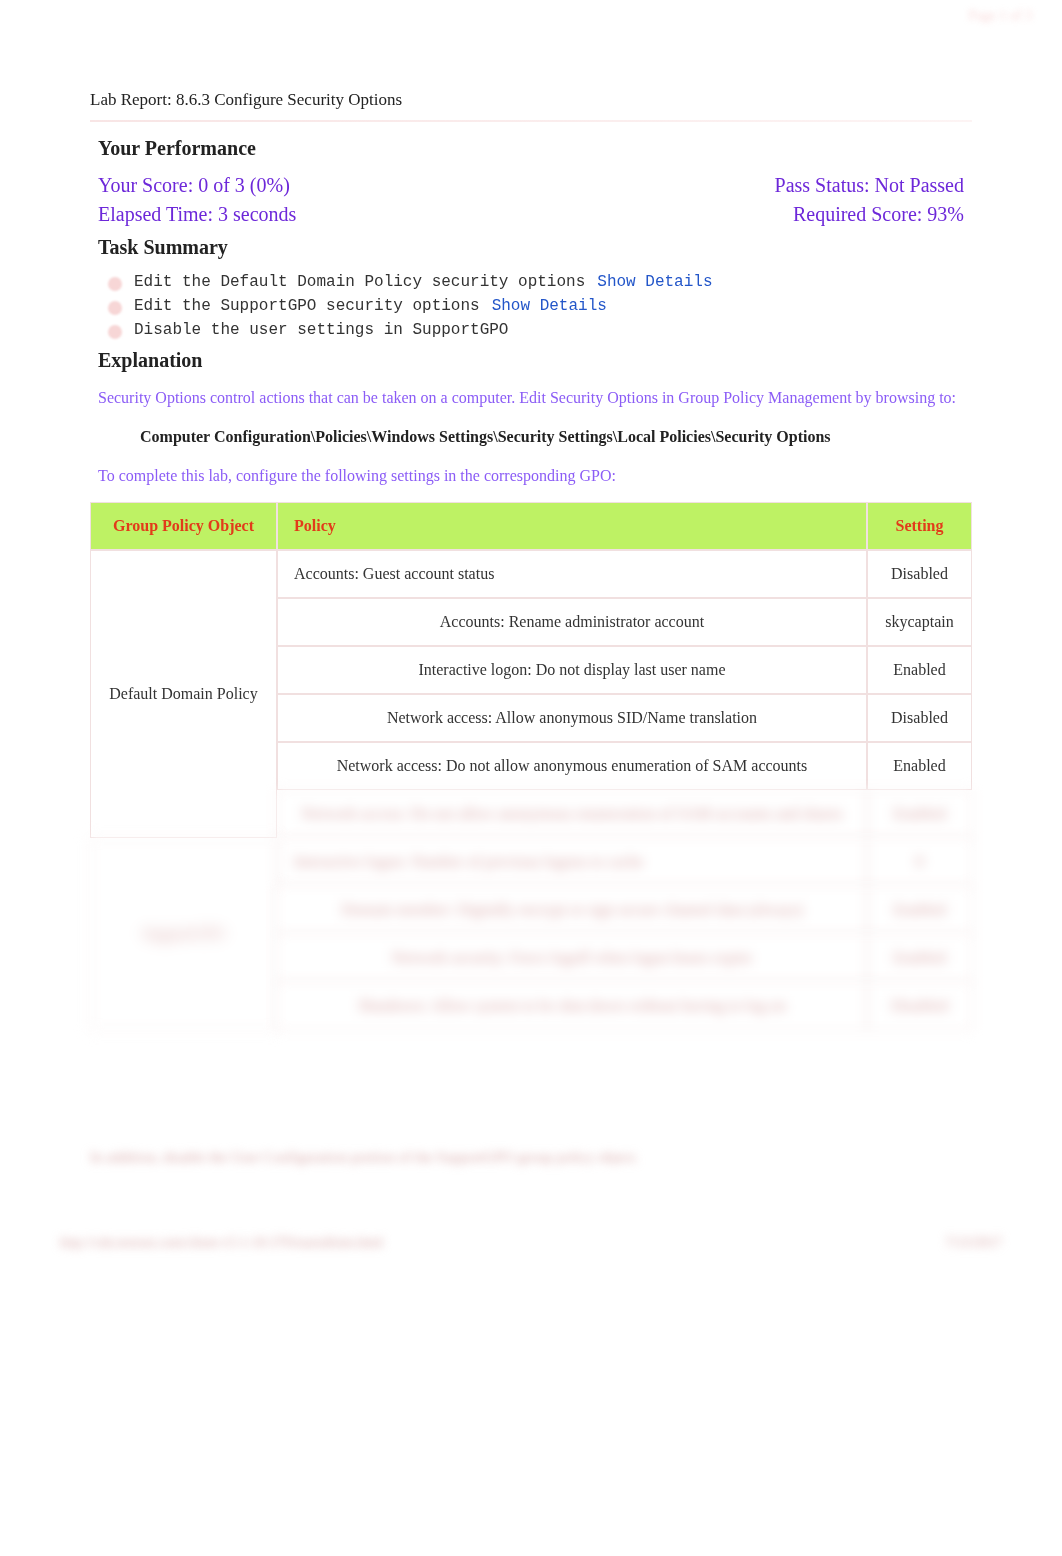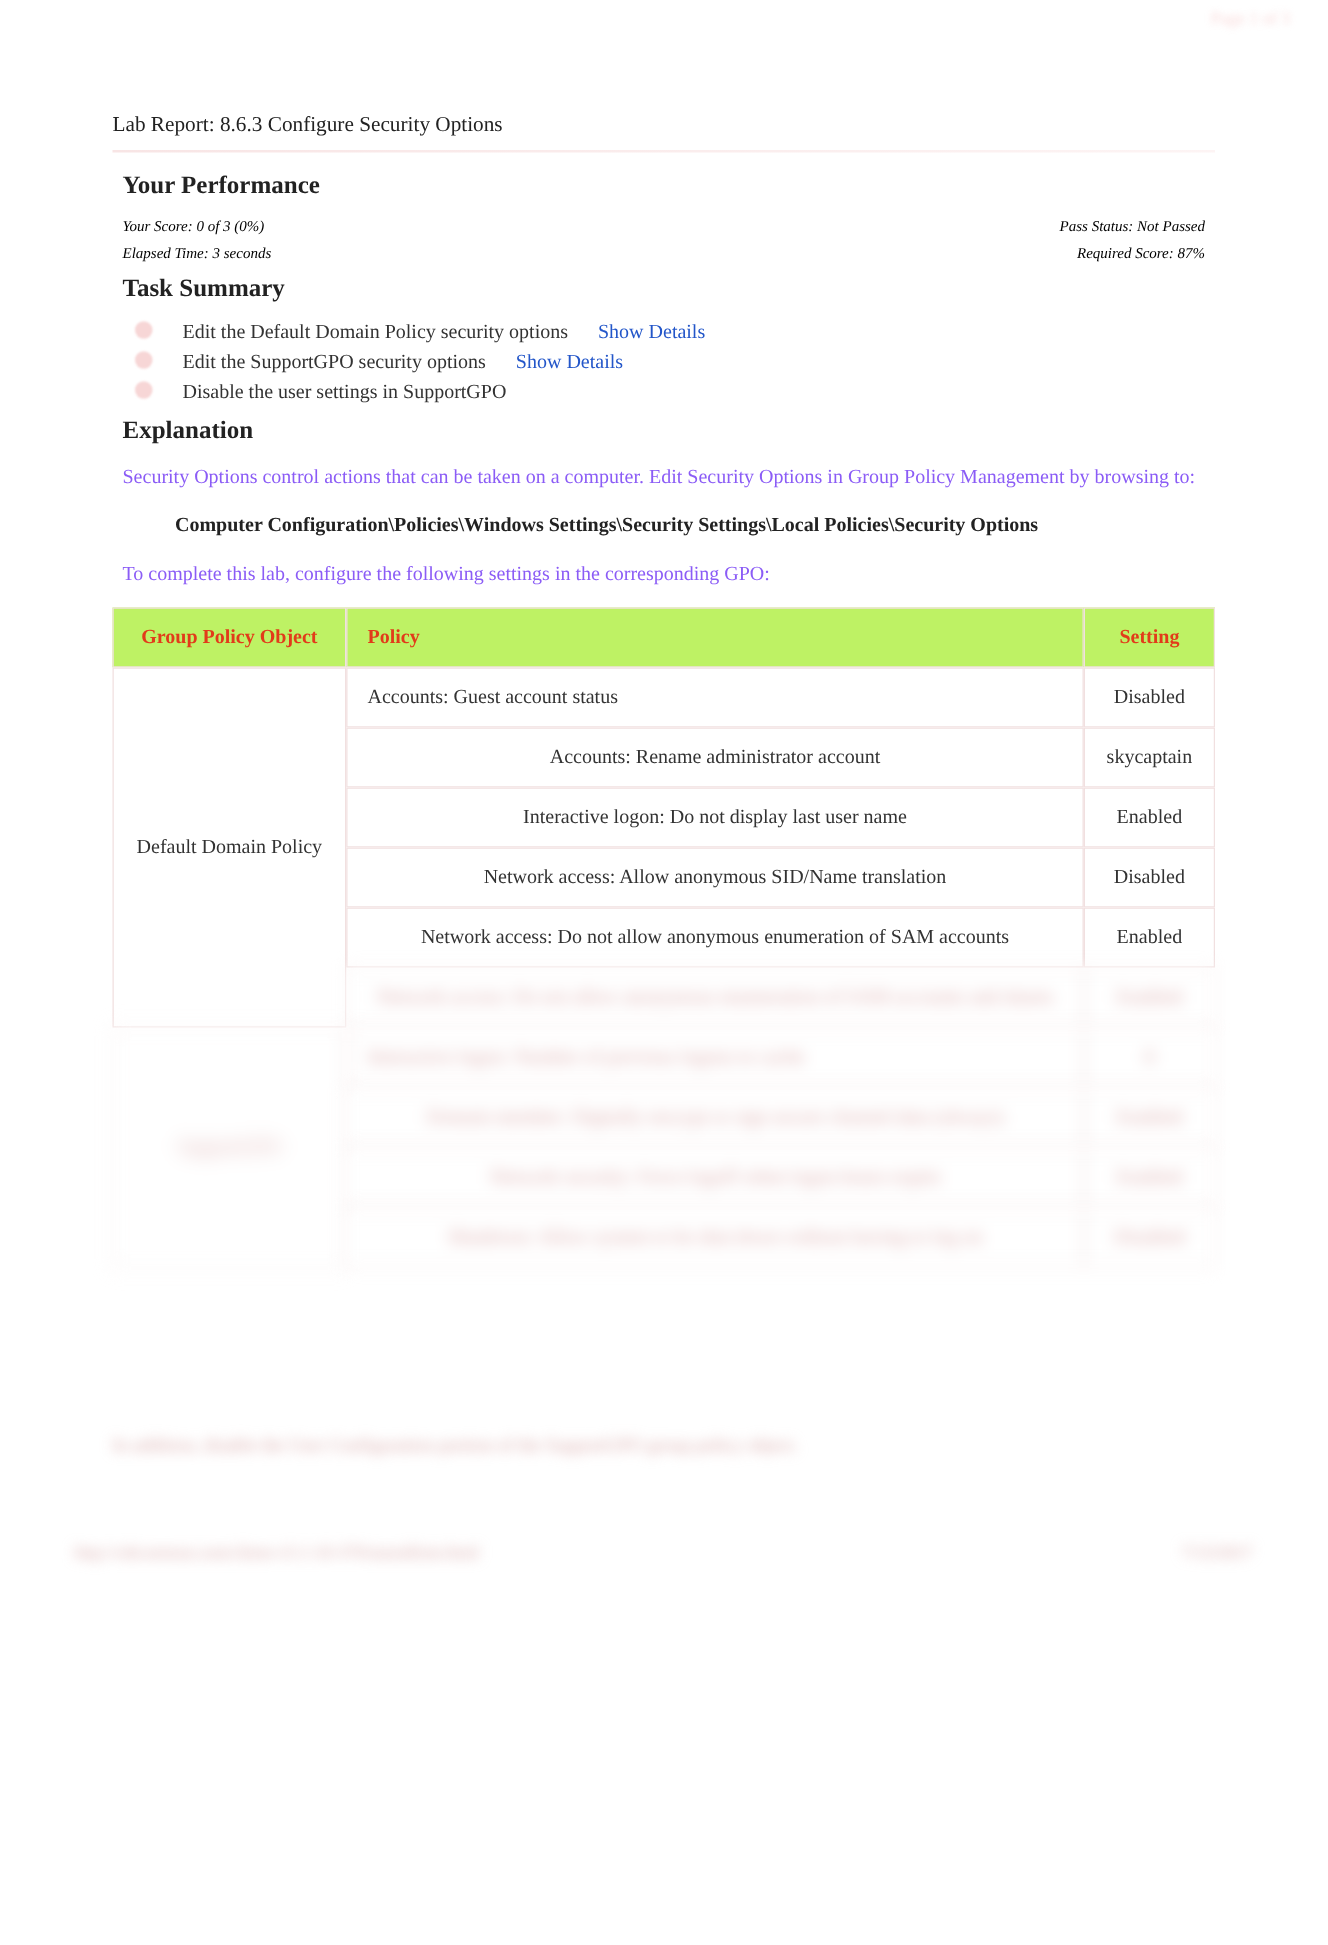--- a/index.html
+++ b/index.html
@@ -37,36 +37,36 @@
   h2 {
     font-family: Georgia, serif;
     font-weight: bold;
     font-size: 20px;
     color: #222;
     margin: 10px 0 14px 8px;
   }
   .perf-row {
     display: flex;
     justify-content: space-between;
-    font-size: 12px;
-    color: #000000;
+    font-size: 20px;
+    color: #6d28d9;
     margin: 6px 0;
     padding: 0 8px;
-    font-style: italic;
   }
   .task-list {
     list-style: none;
     margin: 8px 0 0 18px;
   }
   .task-item {
     display: flex;
-    align-items: flex-start;
-    gap: 24px;
+    align-items: flex-end;
+    gap: 12px;
     margin: 6px 0;
     font-size: 16px;
+    font-family: Liberation Mono, monospace;
   }
   .status-dot {
     width: 14px;
     height: 14px;
     border-radius: 50%;
     background: #f7d6d6;
     filter: blur(1px);
     flex-shrink: 0;
   }
   .task-text { color: #333; }
@@ -151,21 +151,21 @@
   <div class="report-title">Lab Report: 8.6.3 Configure Security Options</div>
   <div class="divider"></div>
 
   <h2>Your Performance</h2>
   <div class="perf-row">
     <span>Your Score: 0 of 3 (0%)</span>
     <span>Pass Status: Not Passed</span>
   </div>
   <div class="perf-row">
     <span>Elapsed Time: 3 seconds</span>
-    <span>Required Score: 87%</span>
+    <span>Required Score: 93%</span>
   </div>
 
   <h2>Task Summary</h2>
   <ul class="task-list">
     <li class="task-item">
       <span class="status-dot"></span>
       <span class="task-text">Edit the Default Domain Policy security options</span>
       <span class="show-details">Show Details</span>
     </li>
     <li class="task-item">

